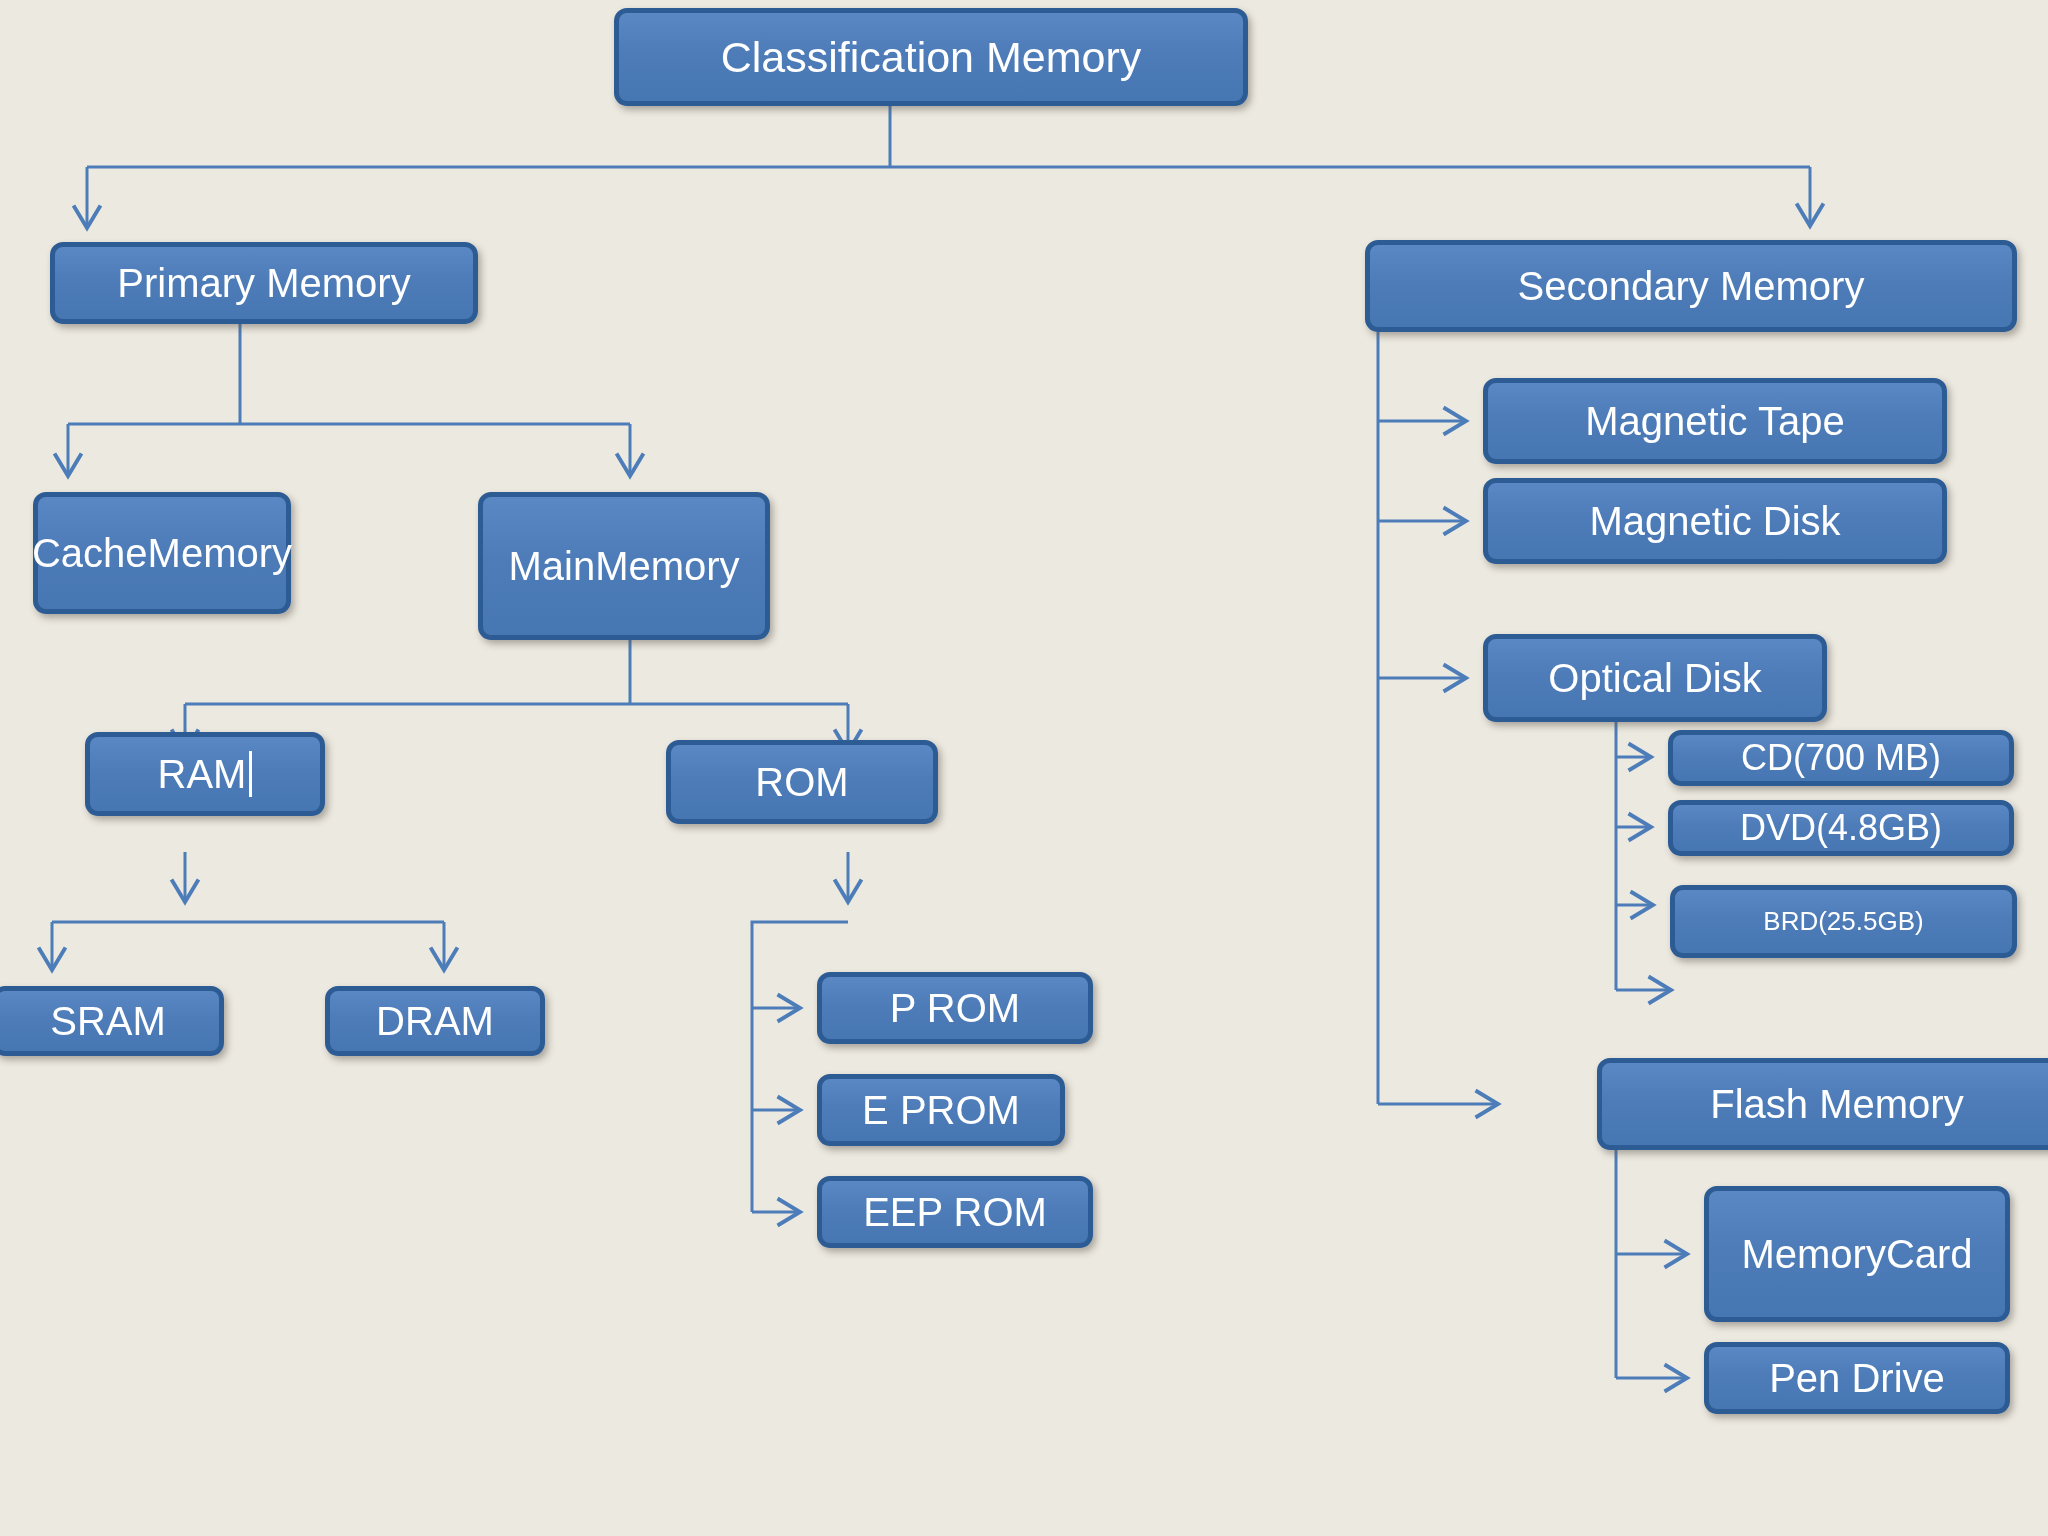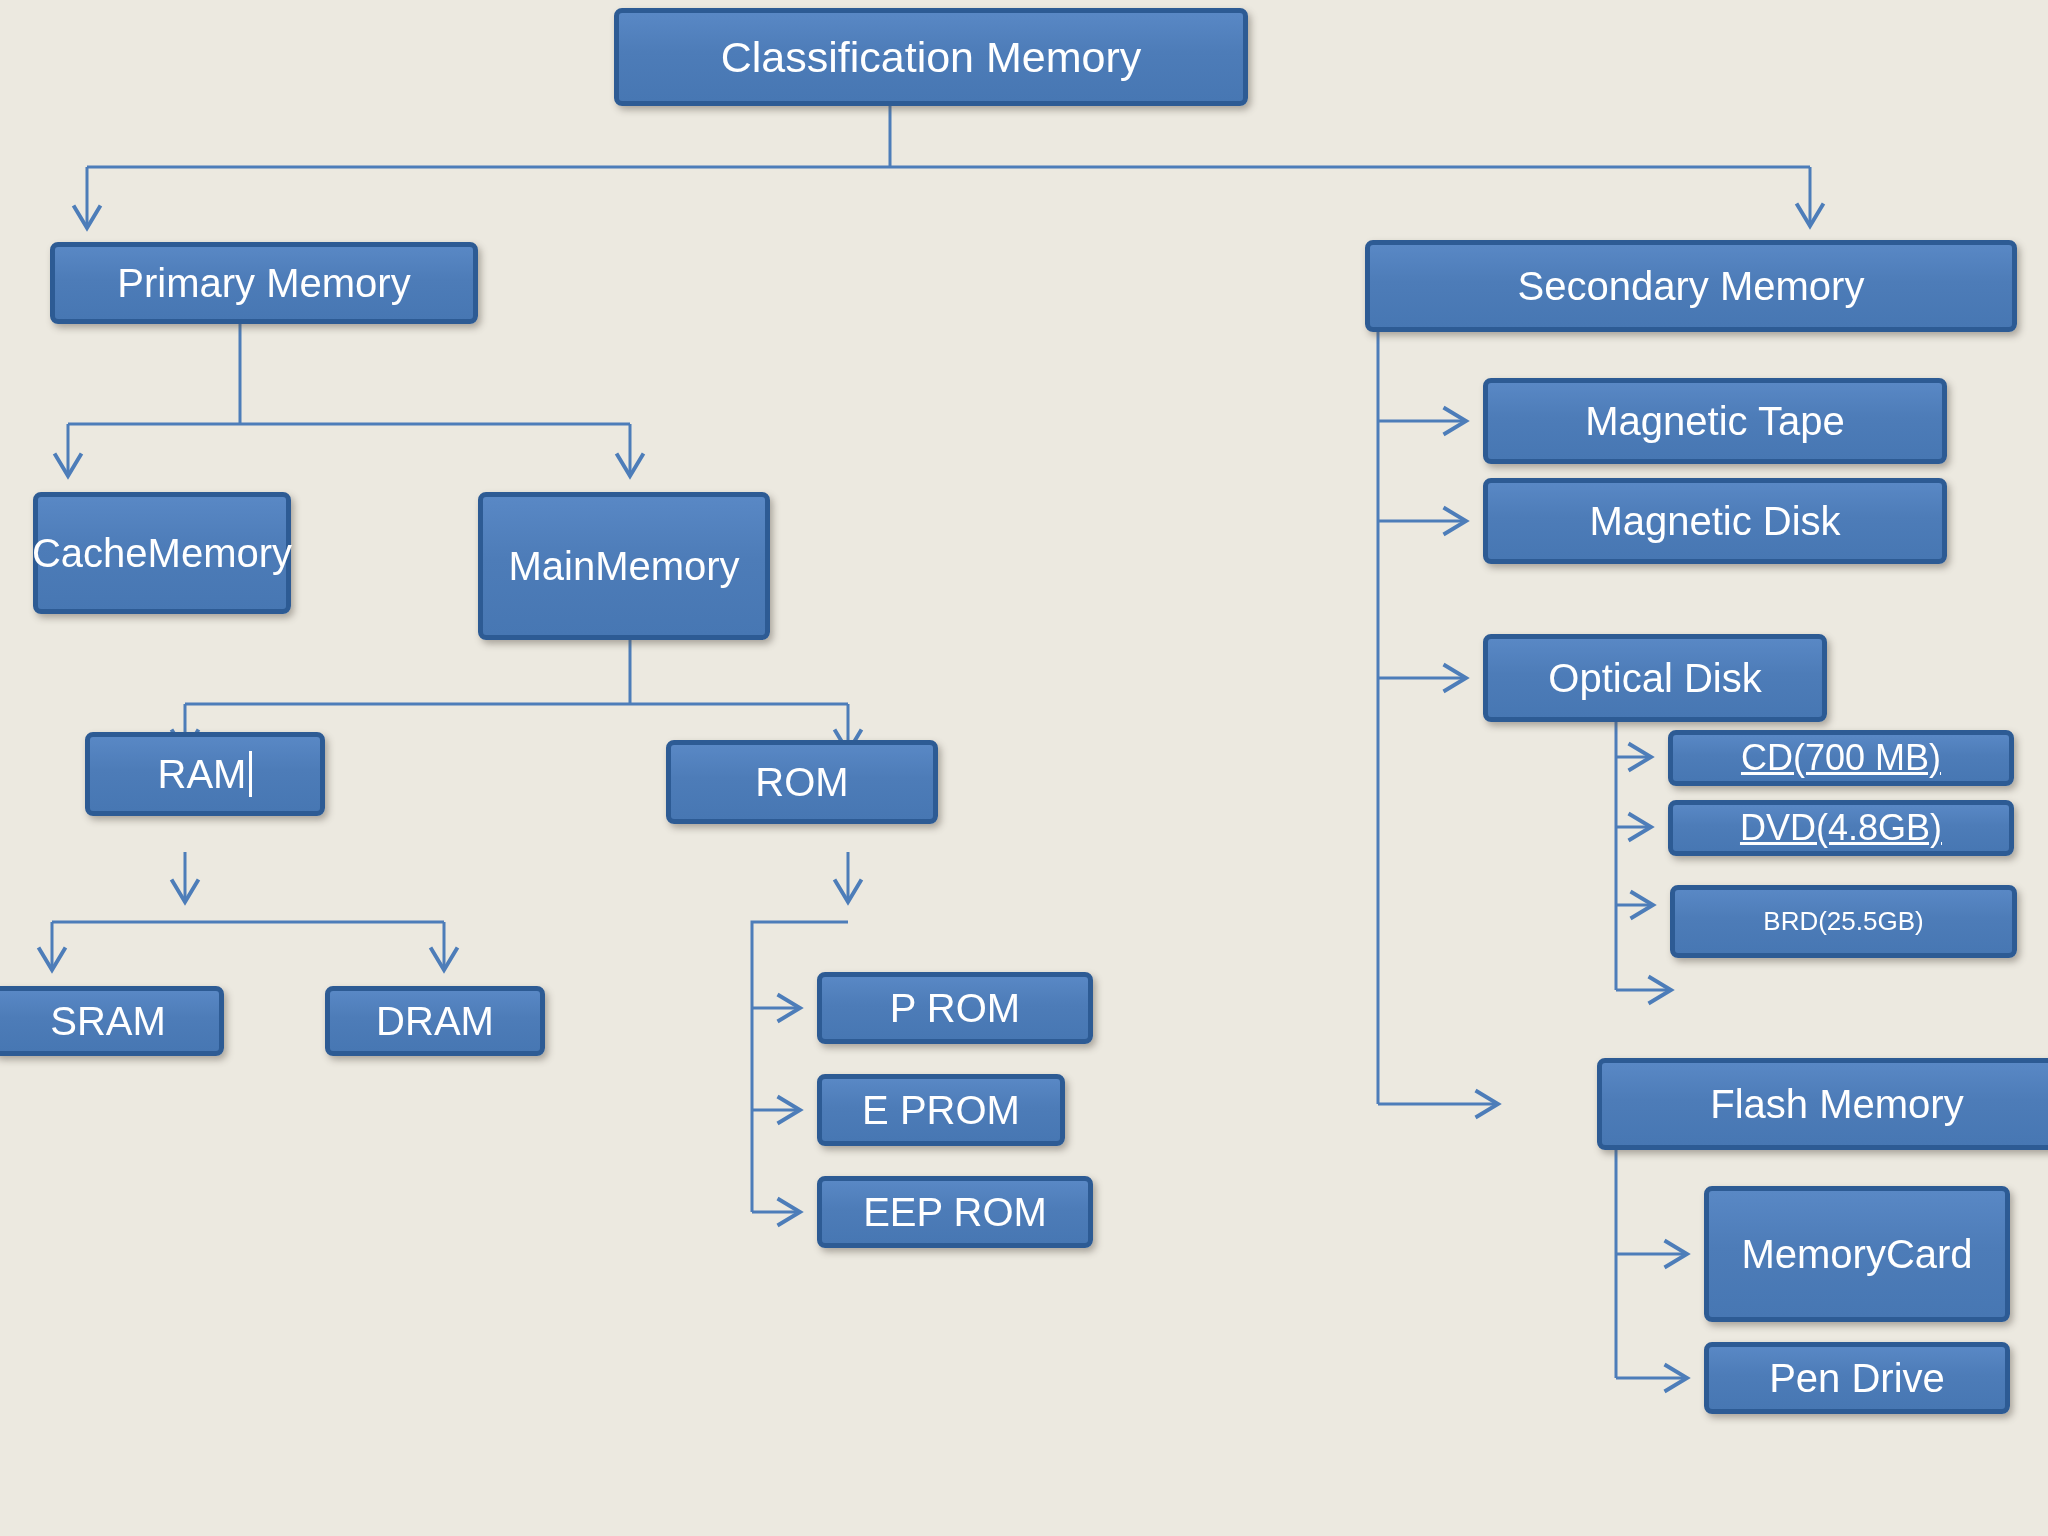--- a/index.html
+++ b/index.html
@@ -8,33 +8,33 @@
     background:#ece9e0;
     overflow:hidden;
     font-family:"Liberation Sans",sans-serif;
   }
   #canvas{position:relative;width:2048px;height:1536px;}
   #wires{position:absolute;left:0;top:0;width:2048px;height:1536px;}
   .node{
     position:absolute;
     box-sizing:border-box;
     border:5px solid #2d5b94;
-    border-radius:8px;
+    border-radius:13px;
     background:linear-gradient(180deg,#5988c5 0%,#4d7cb8 45%,#4777b3 100%);
     color:#ffffff;
     display:flex;
     align-items:center;
     justify-content:center;
     text-align:center;
     font-size:40px;
     box-shadow:3px 4px 7px rgba(90,85,75,0.45);
   }
   .node.two-line{flex-direction:row;line-height:1.45;}
   .node.big{font-size:43px;}
-  .node.small{font-size:36px;text-decoration:underline;}
+  .node.small{font-size:36px;}
   .node.med{font-size:26px;}
   .cursor{
     display:inline-block;
     width:3px;height:46px;
     background:#ffffff;
     margin-left:3px;
     vertical-align:middle;
   }
 </style>
 </head>

